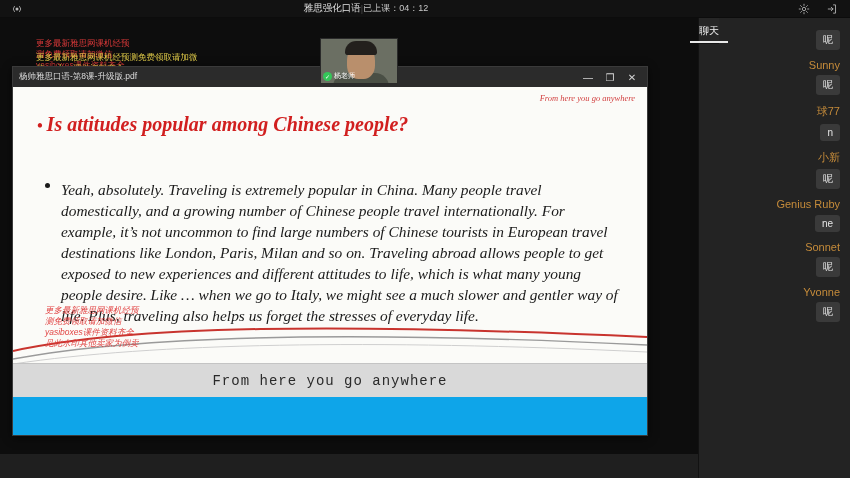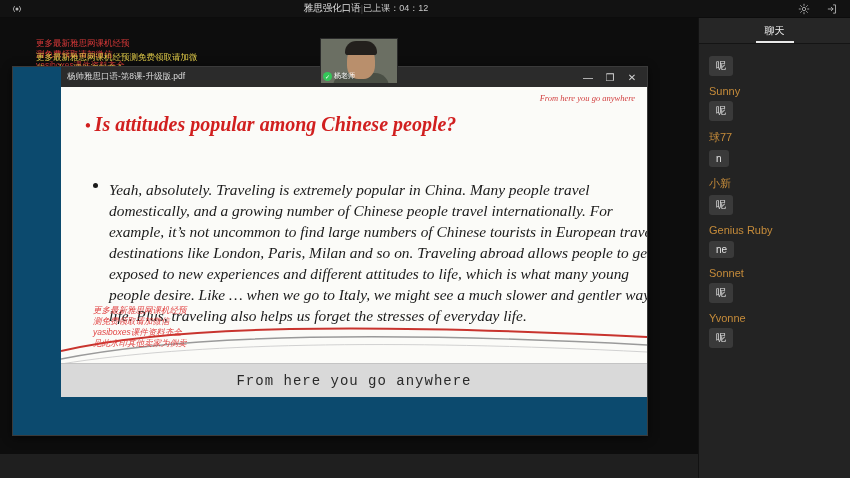--- a/index.html
+++ b/index.html
@@ -104,24 +104,23 @@
     font-family: "Liberation Sans", sans-serif;
     opacity: .95;
   }
   .wm.top { left: 36px; top: 20px; }
   .wm.ylw { color: #e8d24b; }
 
   
   .pdfwin {
     position: absolute; left: 12px; top: 48px;
     width: 636px; height: 370px;
-    background: #0c4a6e;
+    background: #0ea5e9;
     border: 1px solid #3a3a3a;
     box-shadow: 0 2px 8px rgba(0,0,0,.6);
-    padding-left: 48px;
   }
   .pdf-titlebar {
     height: 20px; background: #2b2b2b;
     display: flex; align-items: center;
     padding: 0 4px 0 6px;
     color: #dcdcdc; font-size: 8.5px;
   }
   .pdf-title { flex: 1; white-space: nowrap; overflow: hidden; }
   .pdf-btn {
     width: 22px; height: 18px;
@@ -181,21 +180,21 @@
     border-top: 1px solid #c4c4c4;
   }
   .wm.pdfwm { left: 32px; bottom: 48px; font-style: italic; }
 
   
   .chat {
     position: absolute; top: 18px; right: 0;
     width: 152px; height: 460px;
     background: #232323;
     border-left: 1px solid #121212;
-    display: flex; flex-direction: column;
+    display: flex; flex-direction: row; text-align: right;
   }
   .chat-tabs {
     height: 26px; display: flex; align-items: stretch;
     border-bottom: 1px solid #141414;
     background: #262626;
   }
   .chat-tab {
     flex: 1; display: flex; align-items: center; justify-content: center;
     font-size: 10px; color: #9a9a9a;
   }

